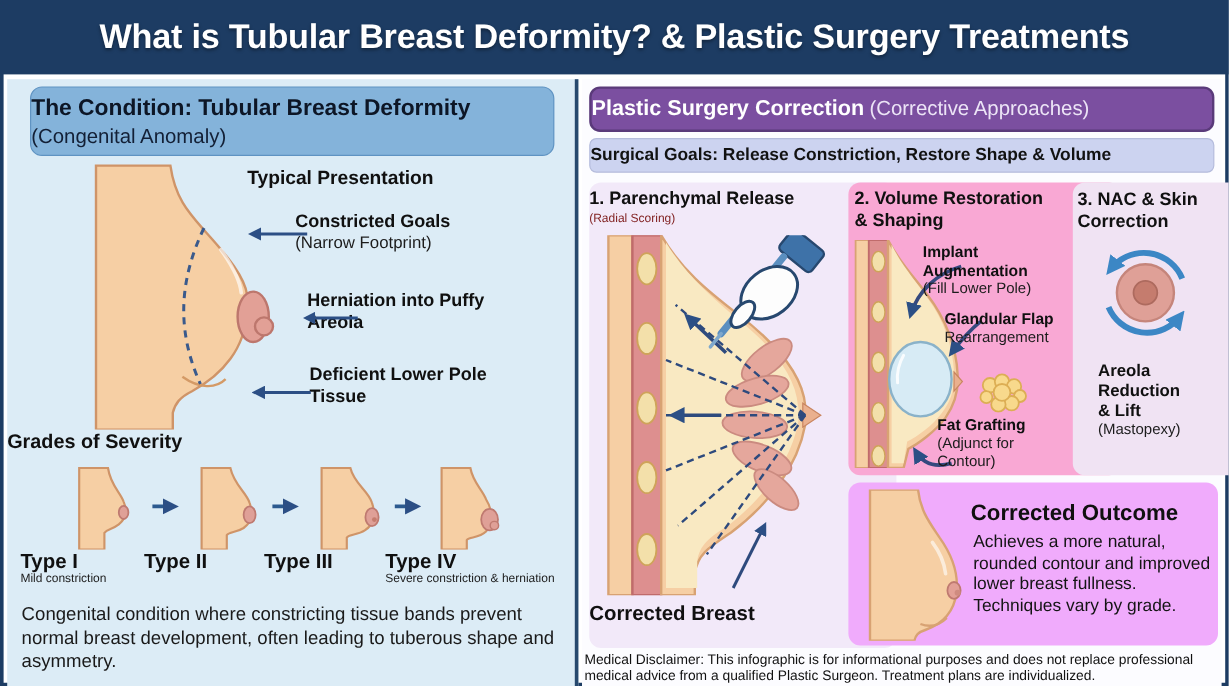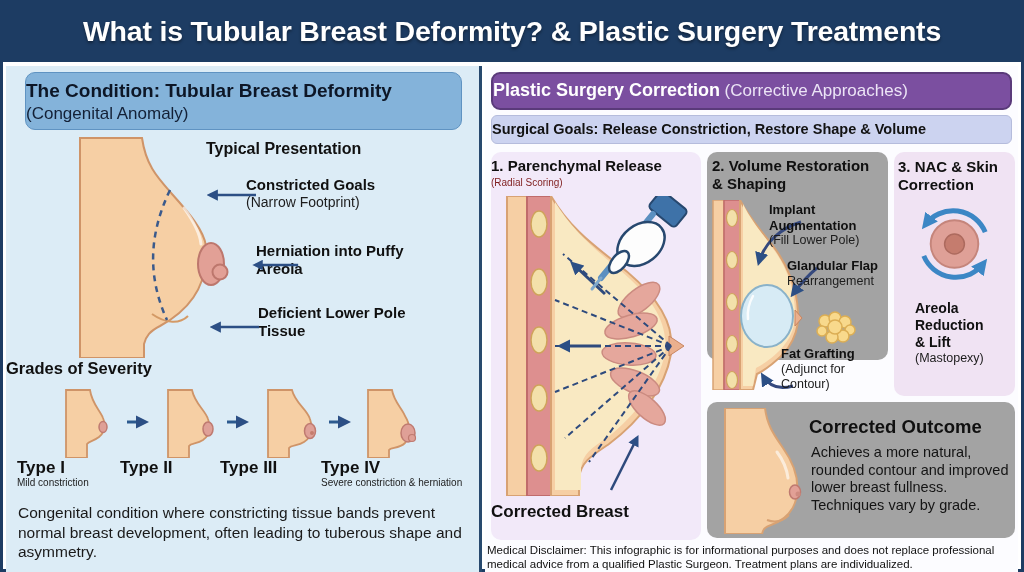--- a/index.html
+++ b/index.html
@@ -31,31 +31,31 @@
   .type-sub{font-size:10px;line-height:13px;color:#1c1c1c;}
   .lp-desc{font-size:15.5px;line-height:19.5px;color:#1a1a1a;}
 
   .trt-hdr{left:6px;top:6px;width:521px;height:38px;background:#7b4fa0;border:2px solid #5a3a7a;
            border-radius:9px;box-sizing:border-box;line-height:33px;}
   .trt-hdr .t1{font-size:18px;font-weight:bold;color:#ffffff;}
   .trt-hdr .t2{font-size:17px;color:#ece4f6;}
   .goals{left:6px;top:49px;width:521px;height:29px;background:#ccd3f0;border:1px solid #b5bcdc;
          border-radius:6px;box-sizing:border-box;line-height:27px;font-size:14.5px;font-weight:bold;color:#121212;}
 
-  .stepbox{border-radius:10px;}
+  .stepbox{border-radius:10px;padding-left:46px;}
   .step1{left:6px;top:86px;width:210px;height:388px;background:#f2e9f9;}
-  .step2{left:222px;top:86px;width:181px;height:208px;background:#a3a3a3;}
+  .step2{left:222px;top:86px;width:181px;height:244px;background:#f9a8d4;}
   .step3{left:409px;top:86px;width:121px;height:244px;background:#f0e3f3;}
   .step-title{font-size:15px;font-weight:bold;line-height:18px;color:#101010;}
   .step-sub{font-size:10px;line-height:16px;color:#7f1d1d;}
   .mini .bold{font-size:13px;font-weight:bold;line-height:15.5px;color:#101010;}
   .mini .sub{font-size:12.5px;line-height:15px;color:#1c1c1c;}
   .caption{font-size:17px;font-weight:bold;color:#101010;}
 
-  .outcome{left:222px;top:336px;width:308px;height:136px;background:#a3a3a3;border-radius:10px;}
+  .outcome{left:222px;top:336px;width:308px;height:136px;background:#f0abfc;border-radius:10px;}
   .outcome-title{font-size:18.5px;font-weight:bold;color:#101010;}
   .outcome-body{font-size:14.5px;line-height:17.5px;color:#141414;}
   .disclaimer{font-size:11.5px;line-height:14px;color:#111111;}
 </style>
 </head>
 <body>
 
 <div class="page">
 
   <svg width="0" height="0" style="position:absolute">

